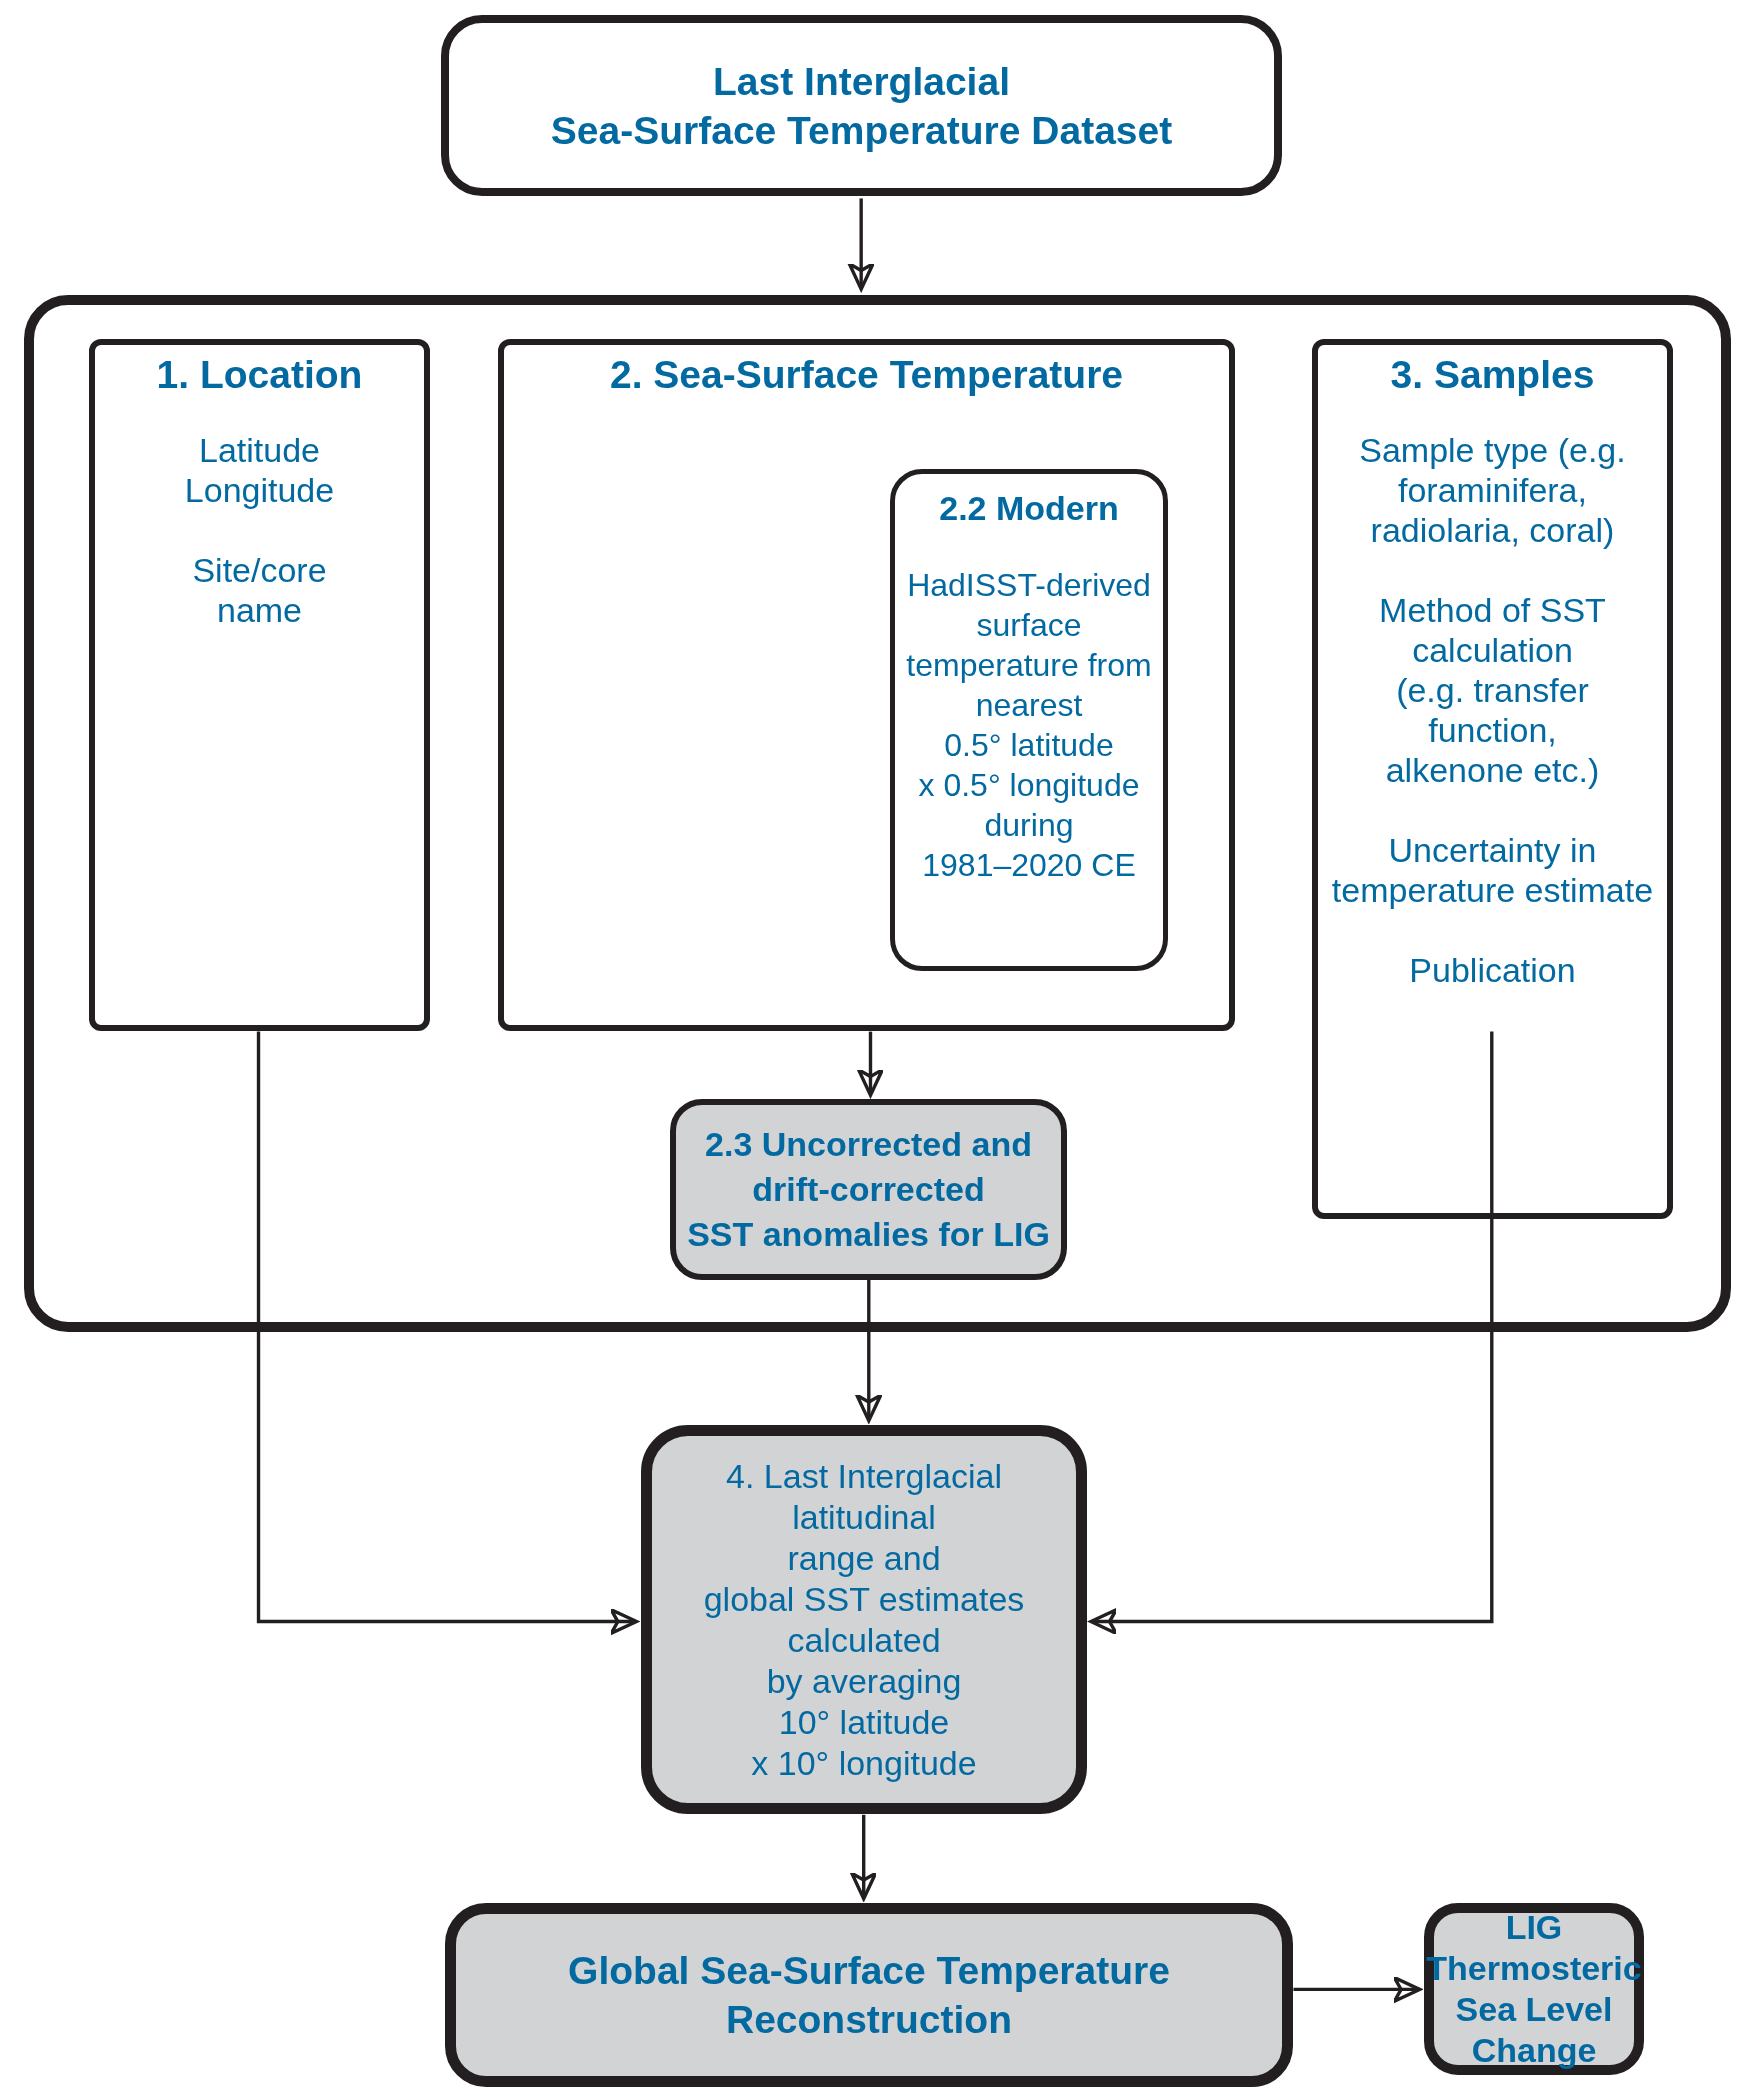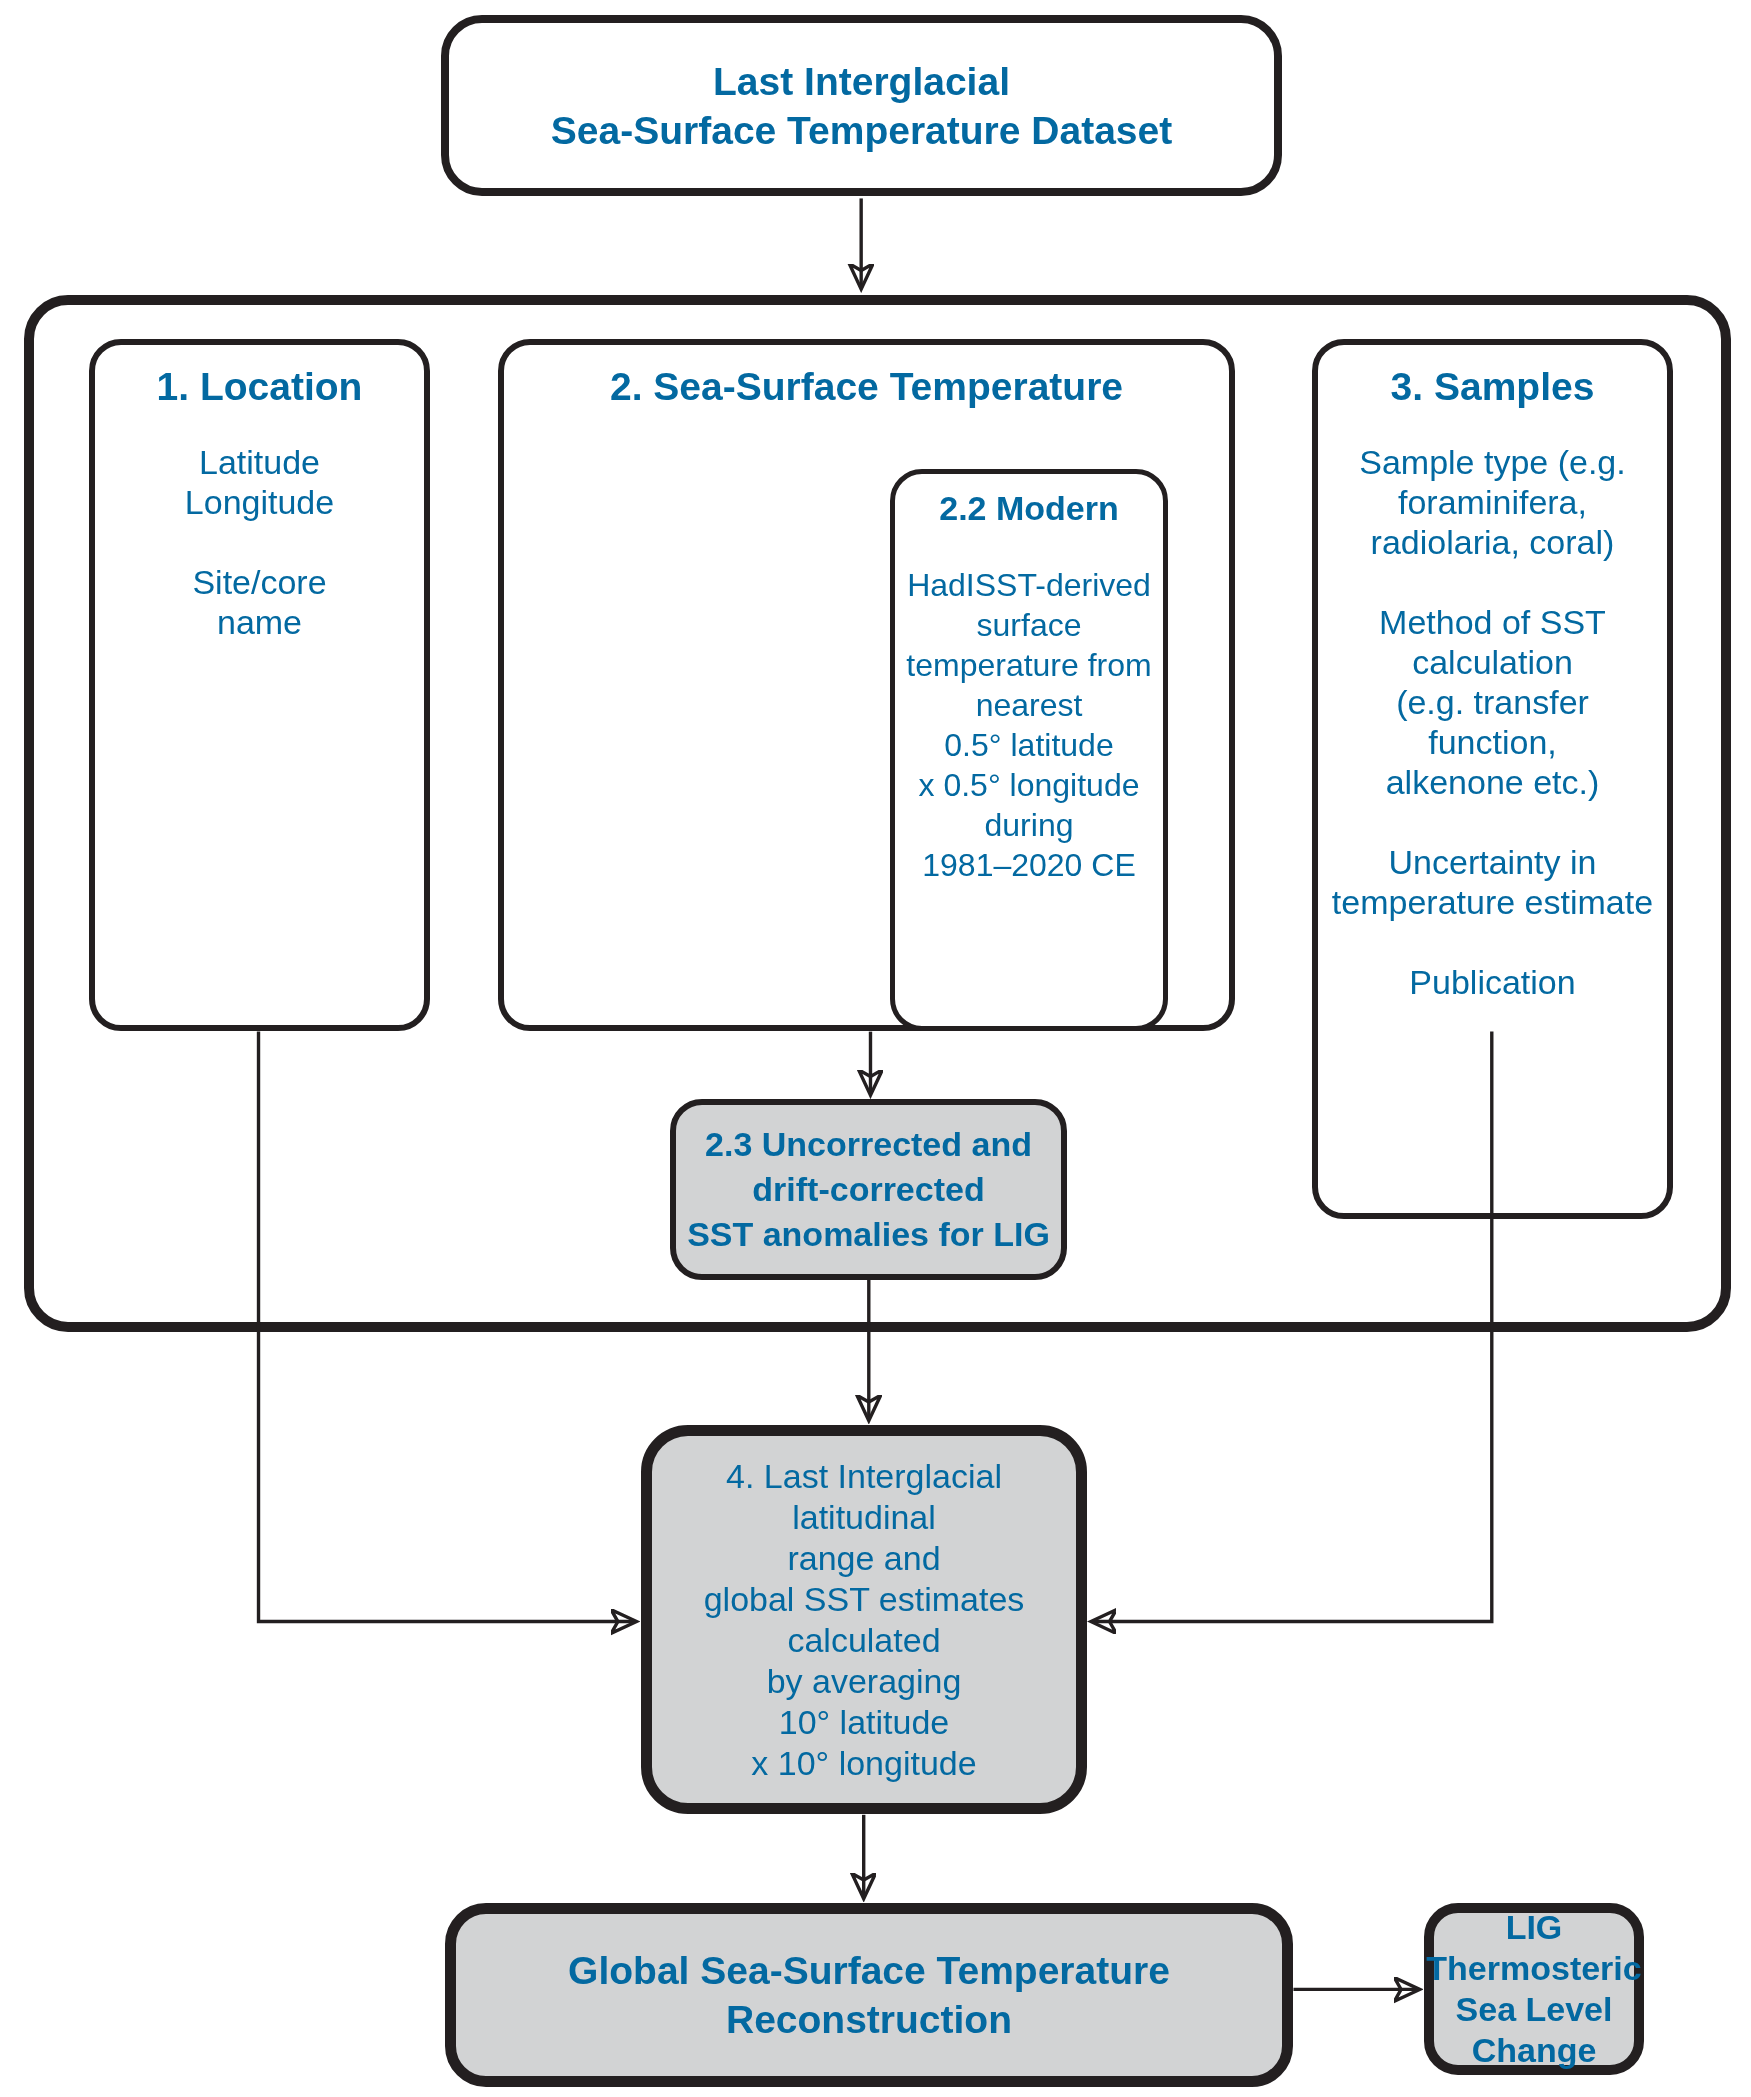--- a/index.html
+++ b/index.html
@@ -12,30 +12,30 @@
     border:5.1px solid #231f20;text-align:center;
   }
   .gray{background:#d2d3d4;}
   .flexc{display:flex;flex-direction:column;align-items:center;justify-content:center;}
   .pre{white-space:pre-line;}
 
   #top-box{left:441px;top:15.3px;width:841px;height:181px;border-width:8.5px;border-radius:41px;
            font-size:39px;font-weight:bold;line-height:49px;}
   #container{left:24px;top:295px;width:1707px;height:1037px;border-width:10.2px;border-radius:44px;}
 
-  .panel{border-width:6px;border-radius:32px;padding-top:21px;}
+  .panel{border-width:6px;border-radius:12px;padding-top:9px;}
   #box-location{left:89px;top:339px;width:341px;height:692px;}
   #box-sst{left:498px;top:339px;width:737px;height:692px;}
   #box-samples{left:1312px;top:339px;width:361px;height:880px;}
   .panel-heading{font-size:39px;font-weight:bold;line-height:41px;}
   .panel-body{margin-top:35px;font-size:34px;line-height:40px;}
 
   .subbox{border-width:5.1px;border-radius:32px;padding-top:15.3px;}
   #box-lig{left:558px;top:469px;width:275px;height:513px;}
-  #box-modern{left:890px;top:469px;width:278px;height:562px;}
+  #box-modern{left:890px;top:469px;width:278px;height:502px;}
   .sub-heading{font-size:34px;font-weight:bold;line-height:39px;}
   .sub-body{margin-top:37px;font-size:32px;line-height:40px;}
 
   #box-anomalies{left:670px;top:1099px;width:397px;height:181px;border-width:6px;border-radius:32px;
                  font-size:34px;font-weight:bold;line-height:45px;}
   #box-range{left:641px;top:1425px;width:446px;height:389px;border-width:11px;border-radius:47px;
              font-size:34px;font-weight:normal;line-height:41px;}
   #box-reconstruction{left:445px;top:1903px;width:848px;height:184px;border-width:11px;border-radius:41px;
              font-size:39px;font-weight:bold;line-height:49px;}
   #box-thermosteric{left:1424px;top:1903px;width:220px;height:172px;border-width:10.2px;border-radius:34px;

